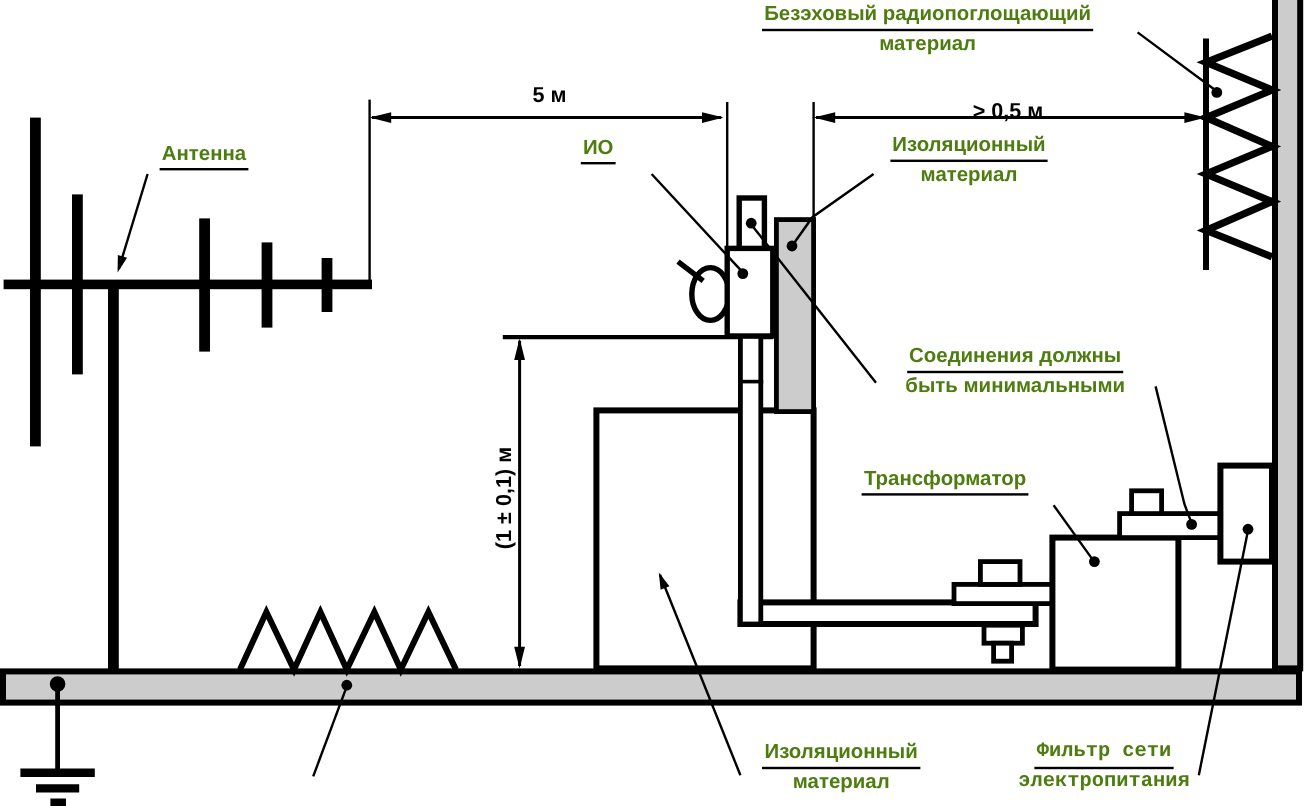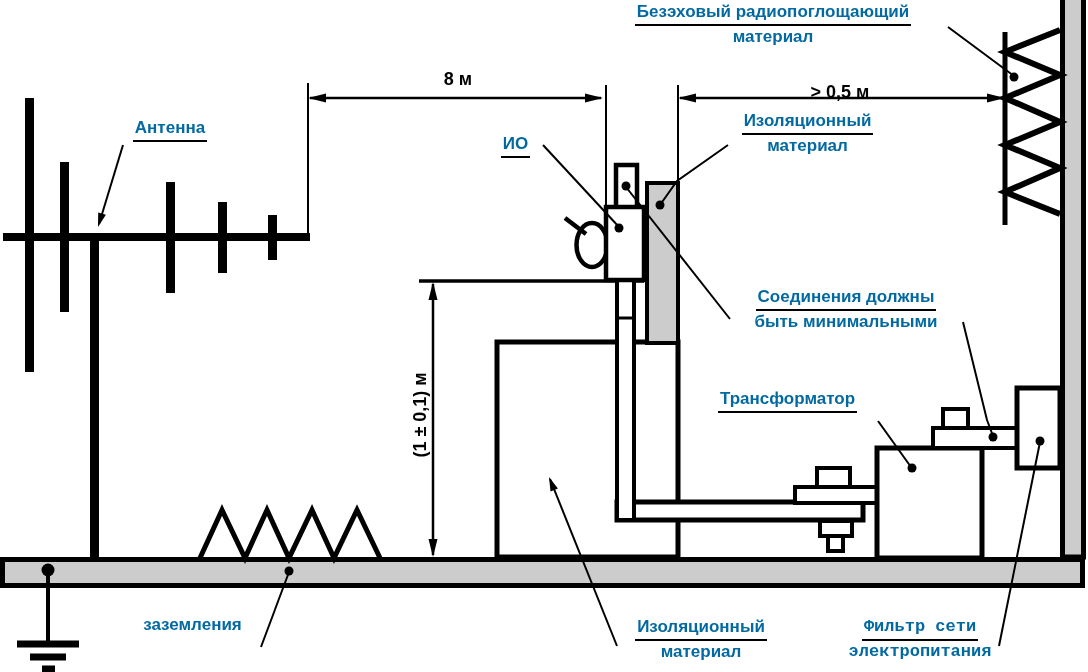--- a/index.html
+++ b/index.html
@@ -2,21 +2,21 @@
 <html><head>
 <meta charset="utf-8">
 <style>
   html,body{margin:0;padding:0;background:#fff;}
   #canvas{
     position:relative;width:1088px;height:672px;background:#ffffff;
     font-family:"Liberation Sans",sans-serif;overflow:hidden;
   }
   #artwork{position:absolute;left:0;top:0;}
   .lbl{
-    position:absolute;color:#0369a1;font-size:17px;font-weight:bold;
+    position:absolute;color:#4d7c0f;font-size:17px;font-weight:bold;
     line-height:22px;text-align:center;white-space:nowrap;
   }
   .lbl span{display:block;}
   .lbl .u{display:inline-block;border-bottom:2px solid #000;padding:0 2px 1px 2px;}
   .lbl .row{display:block;}
   .dim{position:absolute;color:#000;font-size:18px;font-weight:bold;text-align:center;white-space:nowrap;}
   #dim-vertical{
     width:160px;height:22px;line-height:22px;
     transform:rotate(-90deg);transform-origin:center center;
   }
@@ -148,23 +148,23 @@
 
   <div class="lbl" style="left:578px;top:1px;width:390px;">
     <span class="row"><span class="u">Безэховый радиопоглощающий</span></span>
     <span>материал</span>
   </div>
 
   <div class="lbl" style="left:120px;top:117px;width:100px;">
     <span class="row"><span class="u">Антенна</span></span>
   </div>
 
-  <div class="dim" style="left:418px;top:69px;width:80px;">8 м</div>
+  <div class="dim" style="left:418px;top:69px;width:80px;">5 м</div>
 
-  <div class="lbl" style="left:488px;top:112px;width:55px;margin-top:21px;">
+  <div class="lbl" style="left:471px;top:112px;width:55px;">
     <span class="row"><span class="u">ИО</span></span>
   </div>
 
   <div class="dim" style="left:780px;top:82px;width:120px;">&gt; 0,5 м</div>
 
   <div class="lbl" style="left:715px;top:110px;width:185px;">
     <span class="row"><span class="u">Изоляционный</span></span>
     <span>материал</span>
   </div>
 
@@ -178,21 +178,20 @@
   </div>
 
   <div class="dim" id="dim-vertical" style="left:340px;top:404px;">(1 ± 0,1) м</div>
 
   <div class="lbl" style="left:608px;top:616px;width:186px;">
     <span class="row"><span class="u">Изоляционный</span></span>
     <span>материал</span>
   </div>
 
   <div class="lbl" style="left:100px;top:614px;width:185px;">
-    <span>заземления</span>
   </div>
 
   <div class="lbl" style="left:825px;top:616px;width:190px;font-family:Liberation Mono, monospace;">
     <span class="row"><span class="u">Фильтр сети</span></span>
     <span>электропитания</span>
   </div>
 
 </div>
 
 </body></html>

